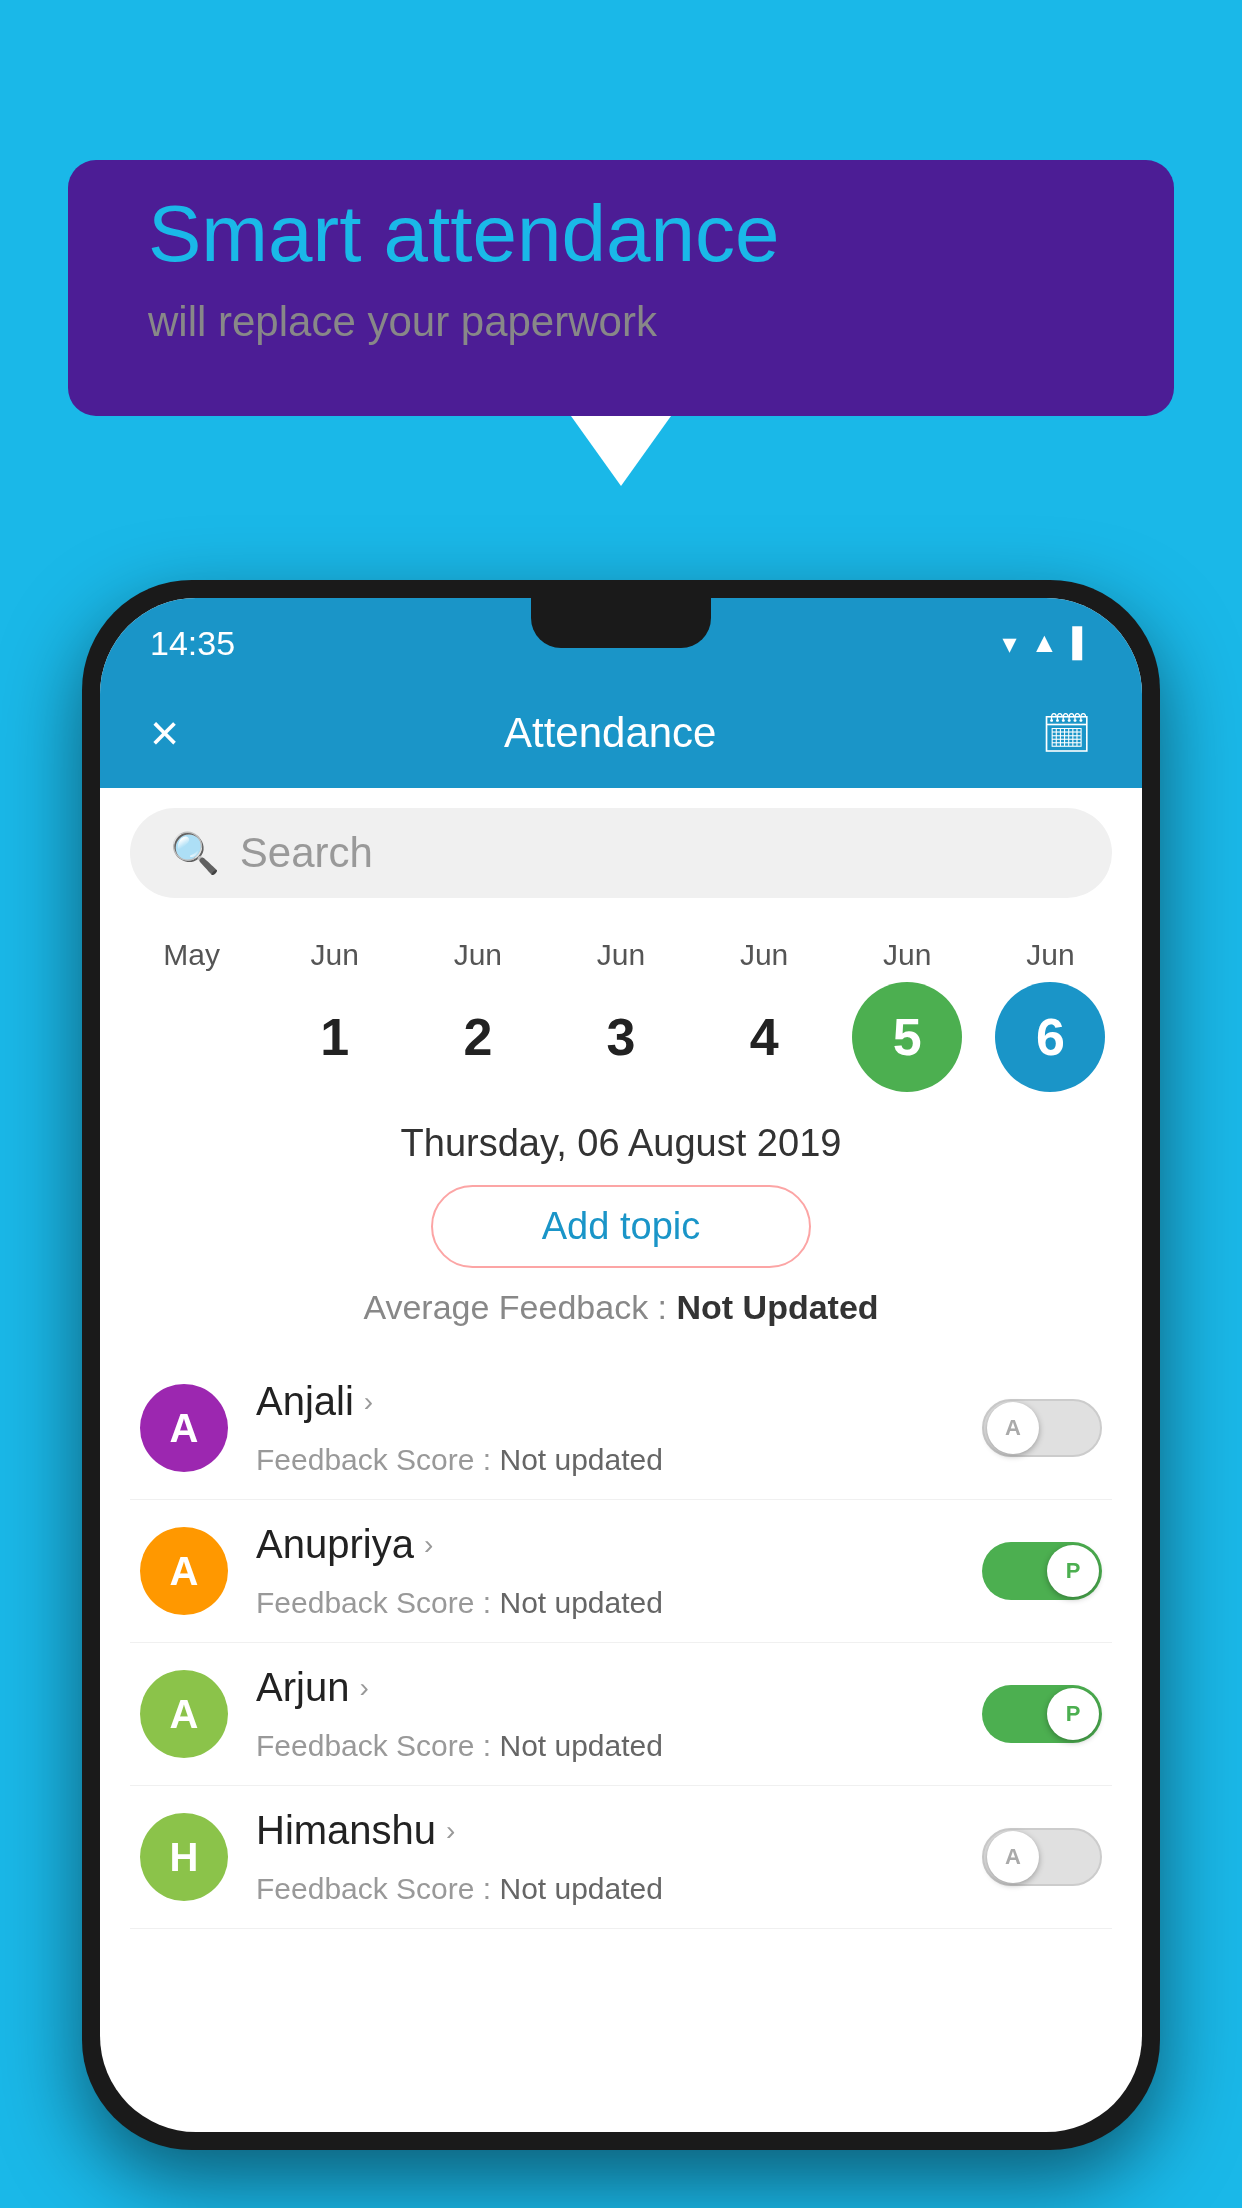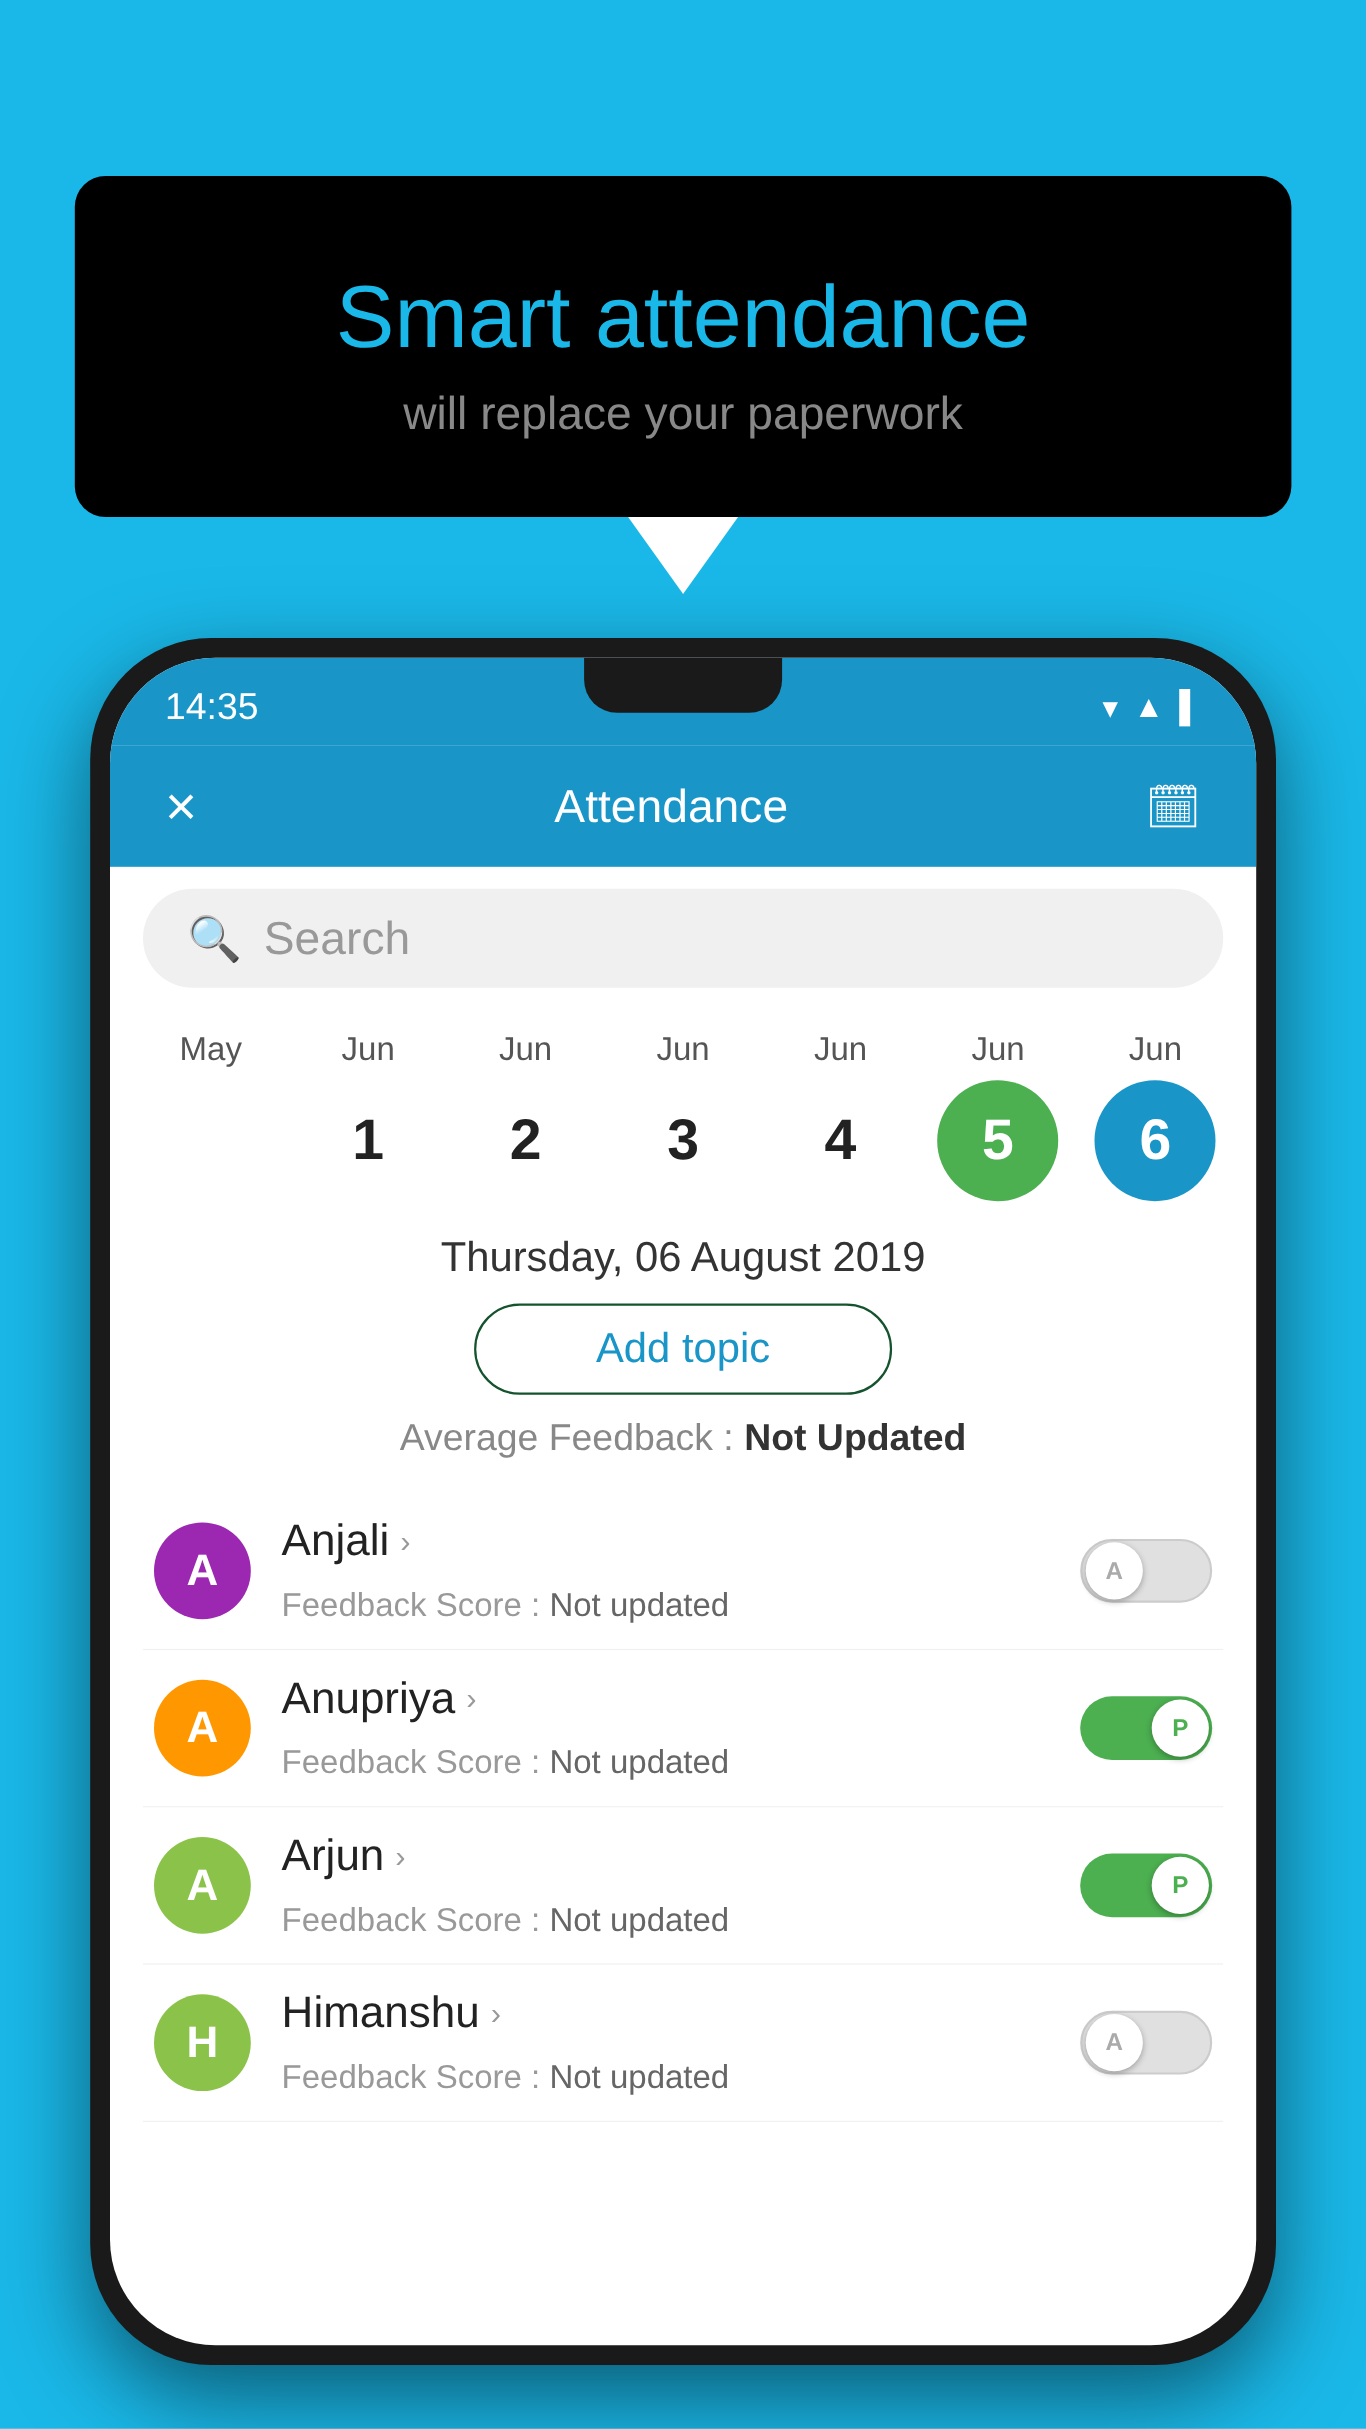--- a/index.html
+++ b/index.html
@@ -15,24 +15,23 @@
 
     
     .speech-bubble-container {
       position: absolute;
       top: 160px;
       left: 68px;
       width: 1106px;
     }
 
     .speech-bubble {
-      background: #000000;
+      background: #4c1d95;
       border-radius: 28px;
-      padding: 80px 80px 70px;
-      text-align: center;
+      padding: 26px 80px 70px;
       position: relative;
     }
 
     .speech-bubble-title {
       font-size: 80px;
       color: #1ab8e8;
       font-weight: 400;
       line-height: 1.2;
     }
 
@@ -219,21 +218,21 @@
       text-align: center;
       font-size: 38px;
       color: #333;
       margin: 30px 0 20px;
     }
 
     
     .add-topic-btn {
       display: block;
       margin: 0 auto 20px;
-      border: 2px solid #14532d;
+      border: 2px solid #fca5a5;
       background: white;
       color: #1a95c8;
       border-radius: 50px;
       padding: 18px 60px;
       font-size: 38px;
       cursor: pointer;
       width: 380px;
       text-align: center;
     }
 

